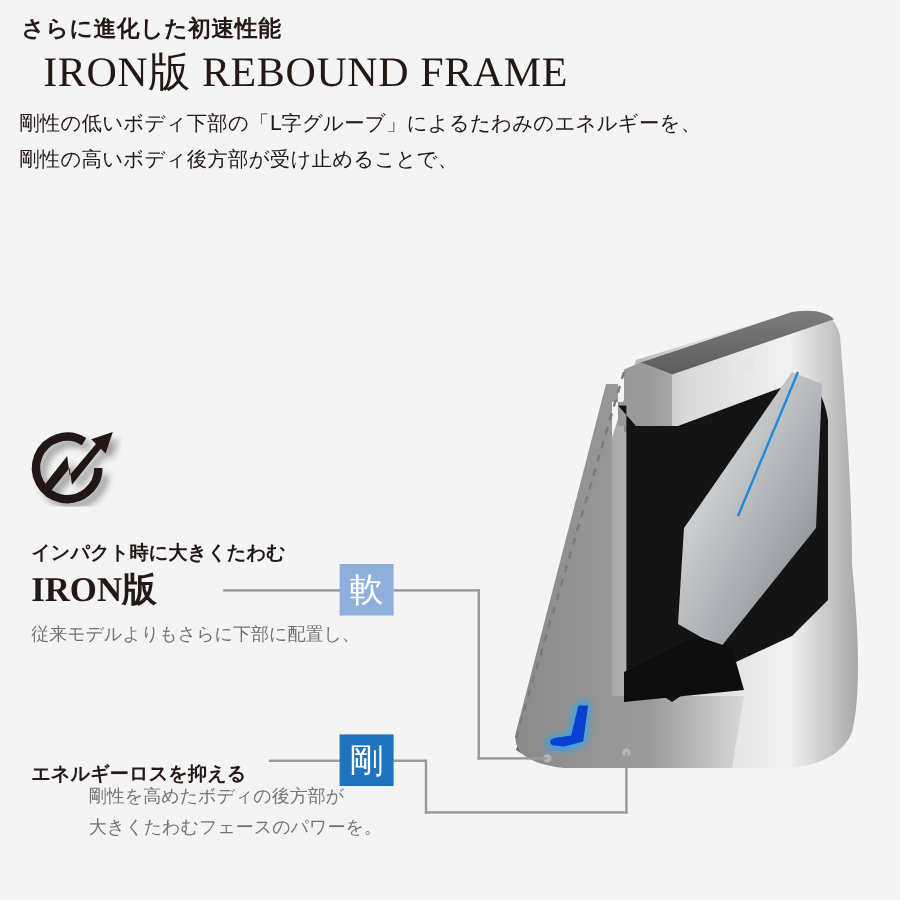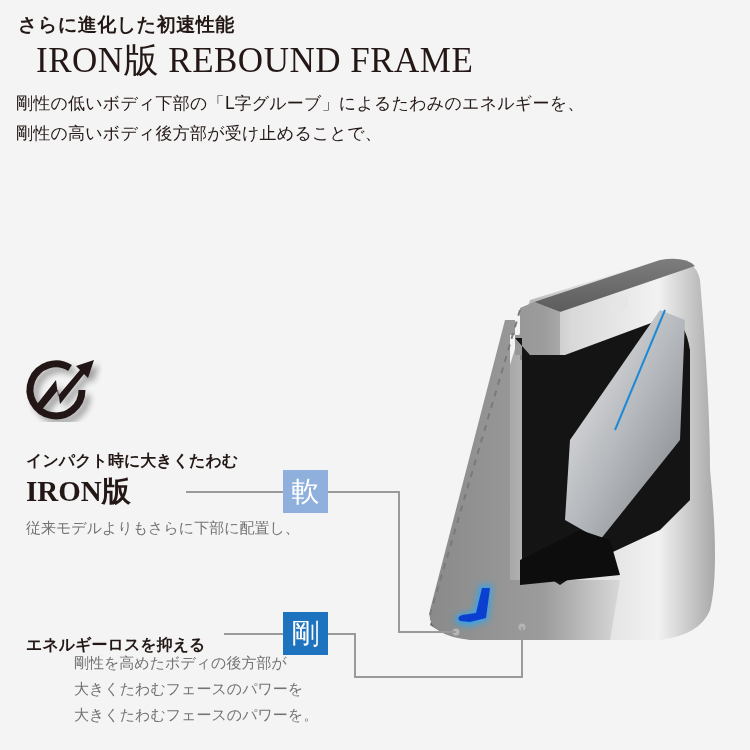--- a/index.html
+++ b/index.html
@@ -148,15 +148,14 @@
 <div class="abs sec-title" style="left:26px; top:472px;">IRON版</div>
 <div class="abs badge soft" style="left:283px; top:470px;">軟</div>
 <div class="abs body-lines" style="left:26px; top:515px;">
   <div>従来モデルよりもさらに下部に配置し、</div>
 </div>
 
 <div class="abs sec-head" style="left:26px; top:623px;margin-top:12px;">エネルギーロスを抑える</div>
 <div class="abs badge hard" style="left:283px; top:612px;">剛</div>
 <div class="abs body-lines" style="left:26px; top:650px;margin-left:48px;">
   <div>剛性を高めたボディの後方部が</div>
-  <div>大きくたわむフェースのパワーを</div>
   <div>大きくたわむフェースのパワーを。</div>
 </div>
 
 </body></html>

